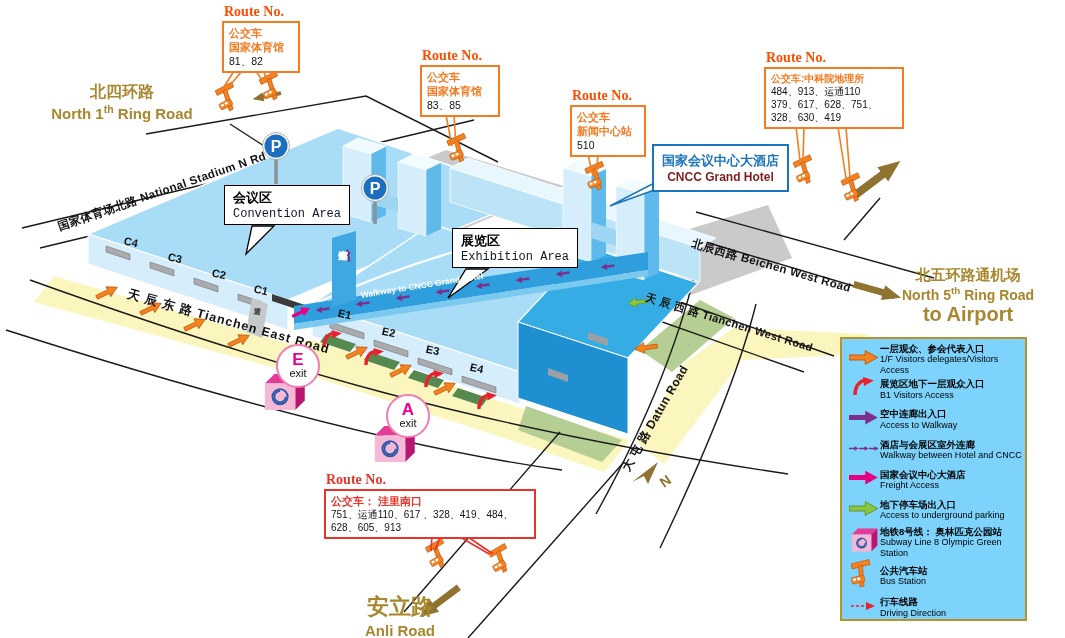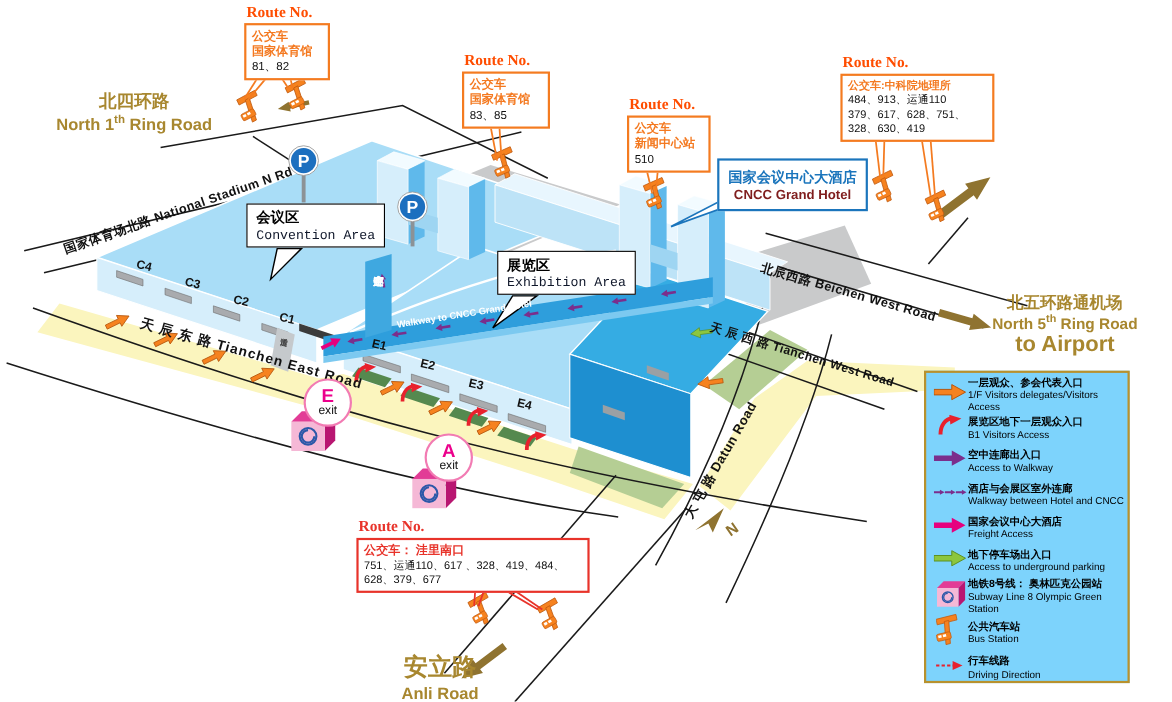--- a/index.html
+++ b/index.html
@@ -311,21 +311,21 @@
     <div class="nm" style="font-size:10px">379、617、628、751、</div>
     <div class="nm" style="font-size:10px">328、630、419</div>
   </div>
 </div>
 
 <div class="rbox red" style="left:324px;top:472px;width:212px">
   <div class="rtitle">Route No.</div>
   <div class="rbody">
     <div class="cl" style="font-size:11px">公交车： 洼里南口</div>
     <div class="nm" style="font-size:10px">751、运通110、617 、328、419、484、</div>
-    <div class="nm" style="font-size:10px">628、379、677</div>
+    <div class="nm" style="font-size:10px">628、605、913</div>
   </div>
 </div>
 
 <div class="callout" style="left:224px;top:185px">
   <div class="cn">会议区</div>
   <div class="en">Convention Area</div>
 </div>
 <div class="callout" style="left:452px;top:228px">
   <div class="cn">展览区</div>
   <div class="en">Exhibition Area</div>

